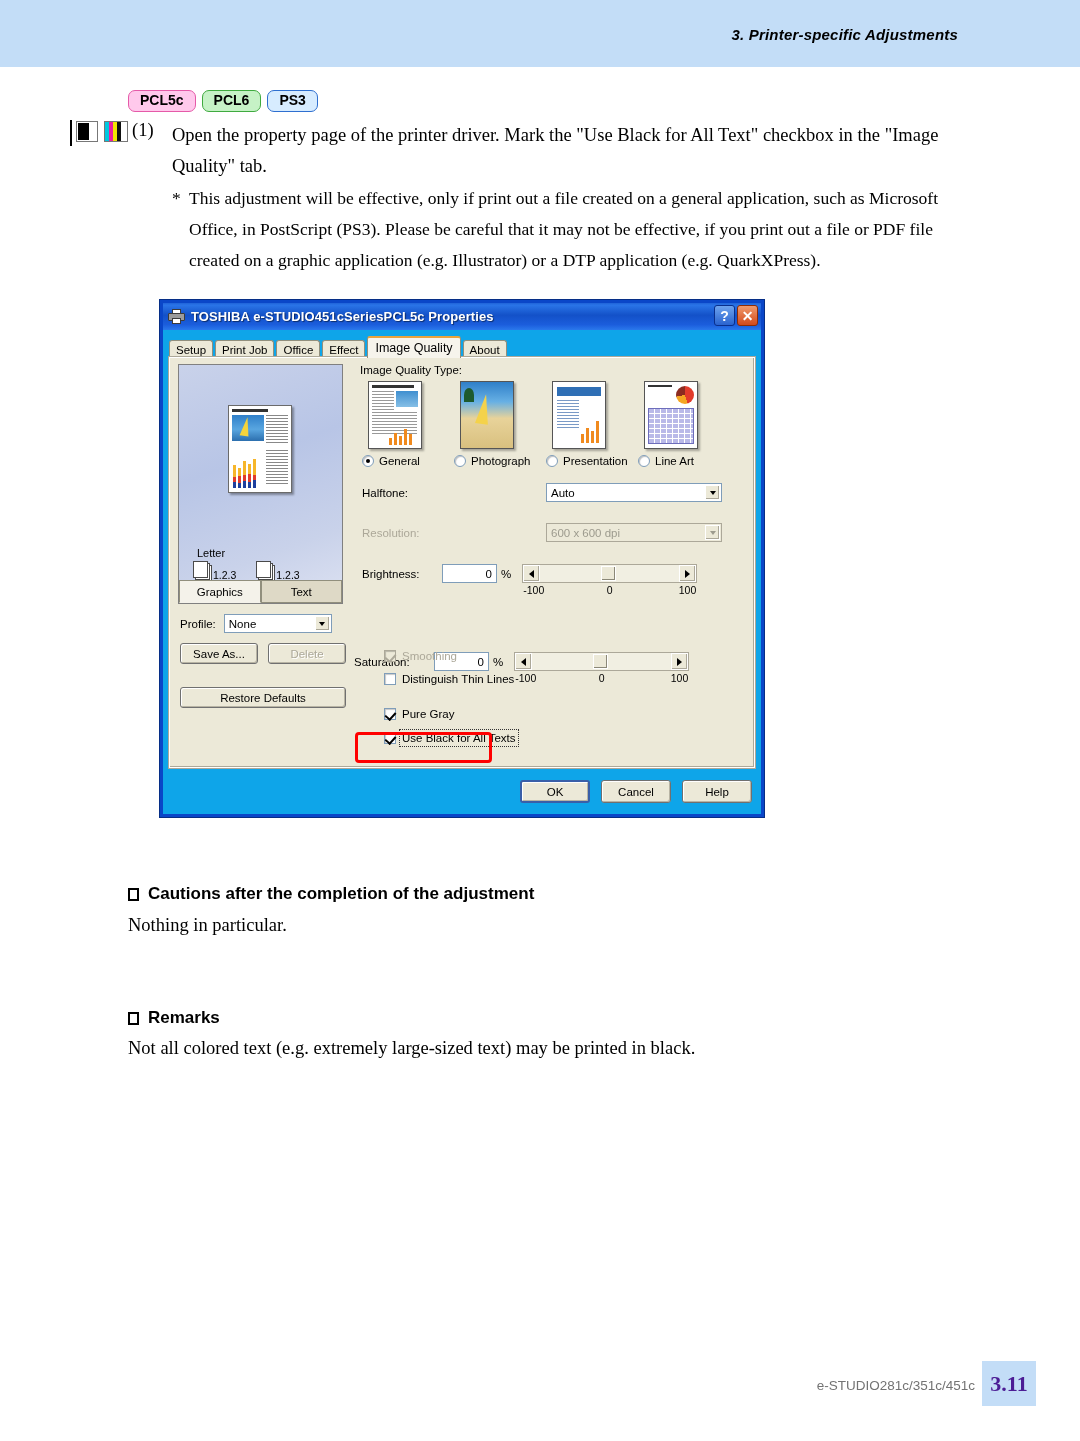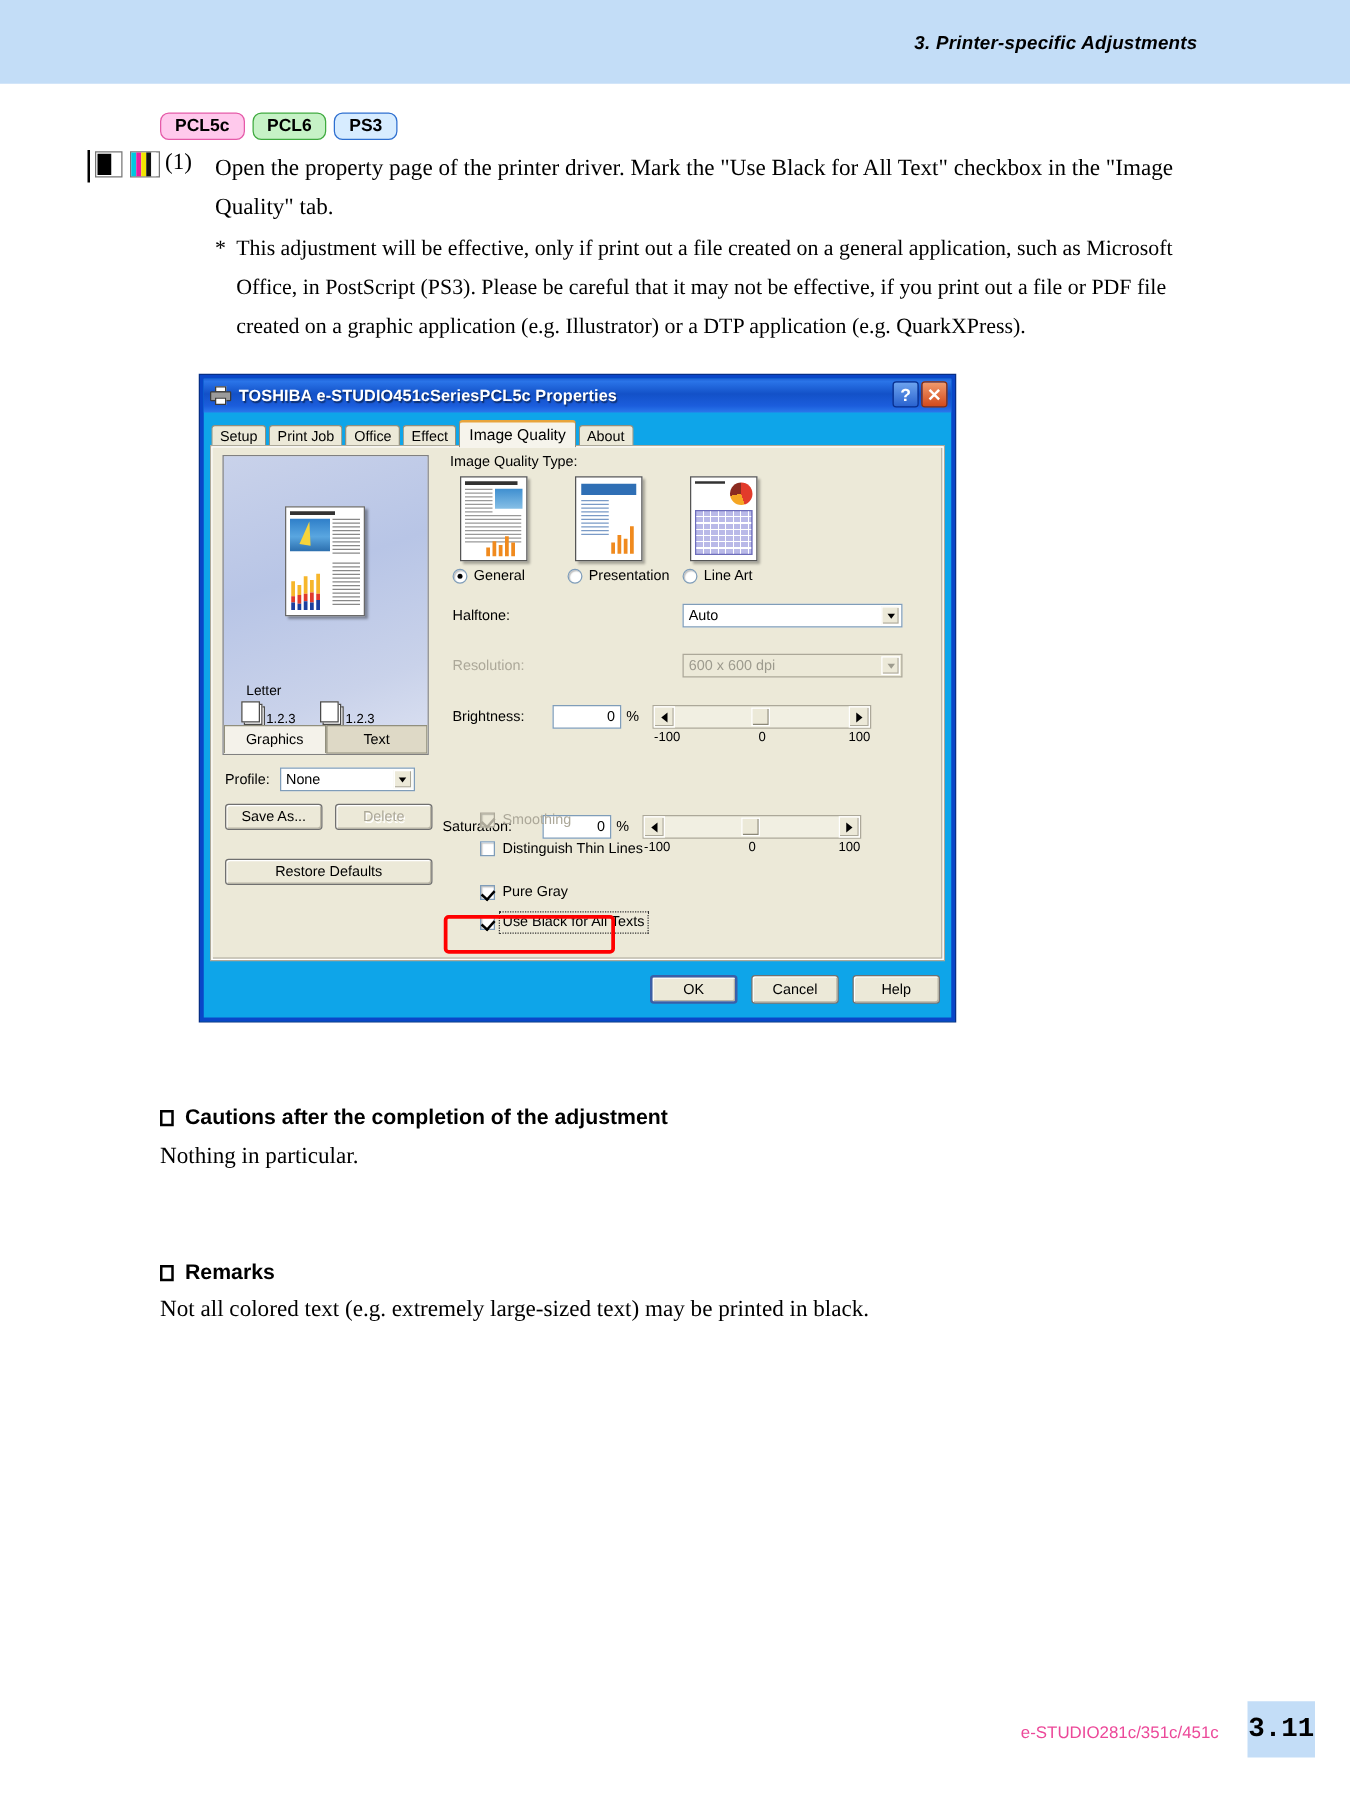--- a/index.html
+++ b/index.html
@@ -300,26 +300,26 @@
   
   .sect-head{
     position:absolute;font-family:"Liberation Sans", sans-serif;
     font-weight:bold;font-size:17px;display:flex;align-items:center;gap:9px;
   }
   .sq{width:11px;height:13px;border:2px solid #000;box-sizing:border-box;flex:none;}
   .sect-body{position:absolute;font-size:18.5px;}
 
   .footer-text{
     position:absolute;right:105px;bottom:48px;
-    font-family:"Liberation Sans", sans-serif;font-size:13.5px;color:#ec4899;
+    font-family:"Liberation Sans", sans-serif;font-size:13.5px;color:#737373;
   }
   .footer-page{
-    position:absolute;right:28px;bottom:35px;width:54px;height:45px;
+    position:absolute;right:44px;bottom:35px;width:54px;height:45px;
     background:#c3ddf7;display:flex;align-items:center;justify-content:center;
-    font-family:Liberation Mono, monospace;font-weight:bold;font-size:22px;color:#000000;
+    font-family:Liberation Serif, serif;font-weight:bold;font-size:22px;color:#4c1d95;
   }
 </style>
 </head>
 <body>
 
 <div class="header-band"></div>
 <div class="header-title">3. Printer-specific Adjustments</div>
 
 <div class="badges">
   <div class="badge pcl5c">PCL5c</div>
@@ -502,20 +502,30 @@
                 <i style="height:16px"></i>
                 <i style="height:11px"></i>
               </span>
           </span>
           <span class="radio-row">
             <span class="radio on"></span>
             <span class="radio-lbl">General</span>
           </span>
         </div>
         <div class="iqt-item">
+          <span class="thumb t-photo">
+            <span class="palm"></span>
+              <span class="sail"></span>
+          </span>
+          <span class="radio-row">
+            <span class="radio"></span>
+            <span class="radio-lbl">Photograph</span>
+          </span>
+        </div>
+        <div class="iqt-item">
           <span class="thumb t-pres">
             <span class="bar"></span>
             <span class="grid">
                 <i></i>
                 <i></i>
                 <i></i>
                 <i></i>
                 <i></i>
                 <i></i>
                 <i></i>

